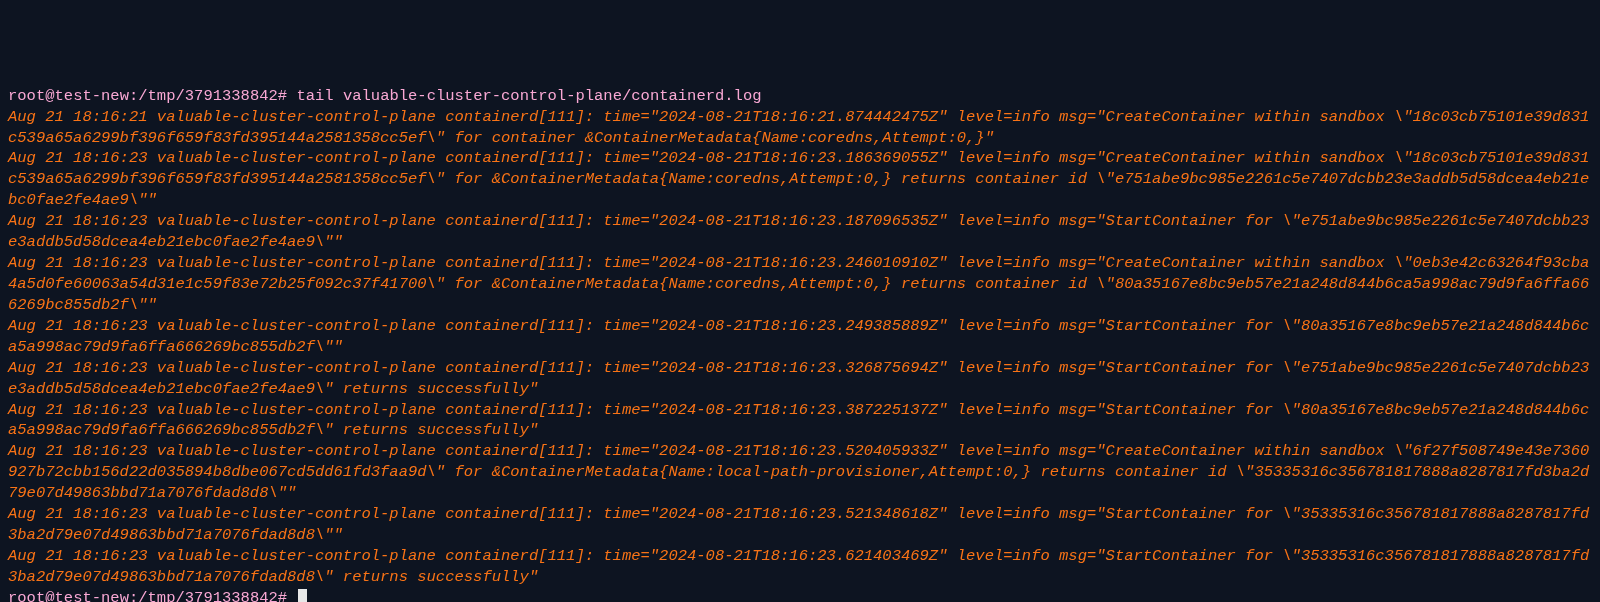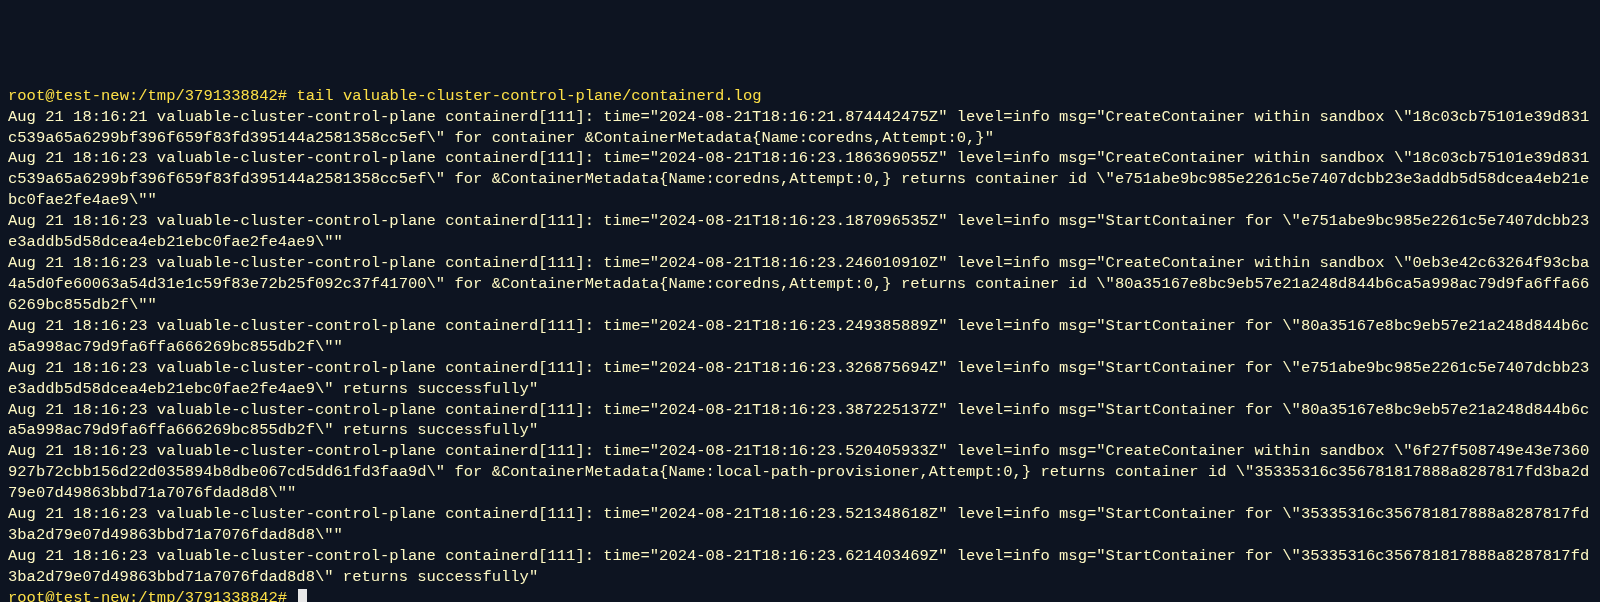--- a/index.html
+++ b/index.html
@@ -11,24 +11,25 @@
       background-color: #0d1421;
       color: #e8e8e8;
       font-family: "Menlo", "Monaco", "Consolas", "Courier New", monospace;
       font-size: 15.5px;
       line-height: 1.35;
       padding: 2px 8px;
       white-space: pre-wrap;
       word-break: break-all;
     }
     .prompt-line {
-      color: #fde047;
+      color: #f9a8d4;
     }
     .log-line {
-      color: #fef9c3;
+      color: #f97316;
+      font-style: italic;
     }
     .cursor {
       display: inline-block;
       width: 9px;
       height: 18px;
       background-color: #e8e8e8;
       vertical-align: text-bottom;
       margin-left: 2px;
     }
   </style>

